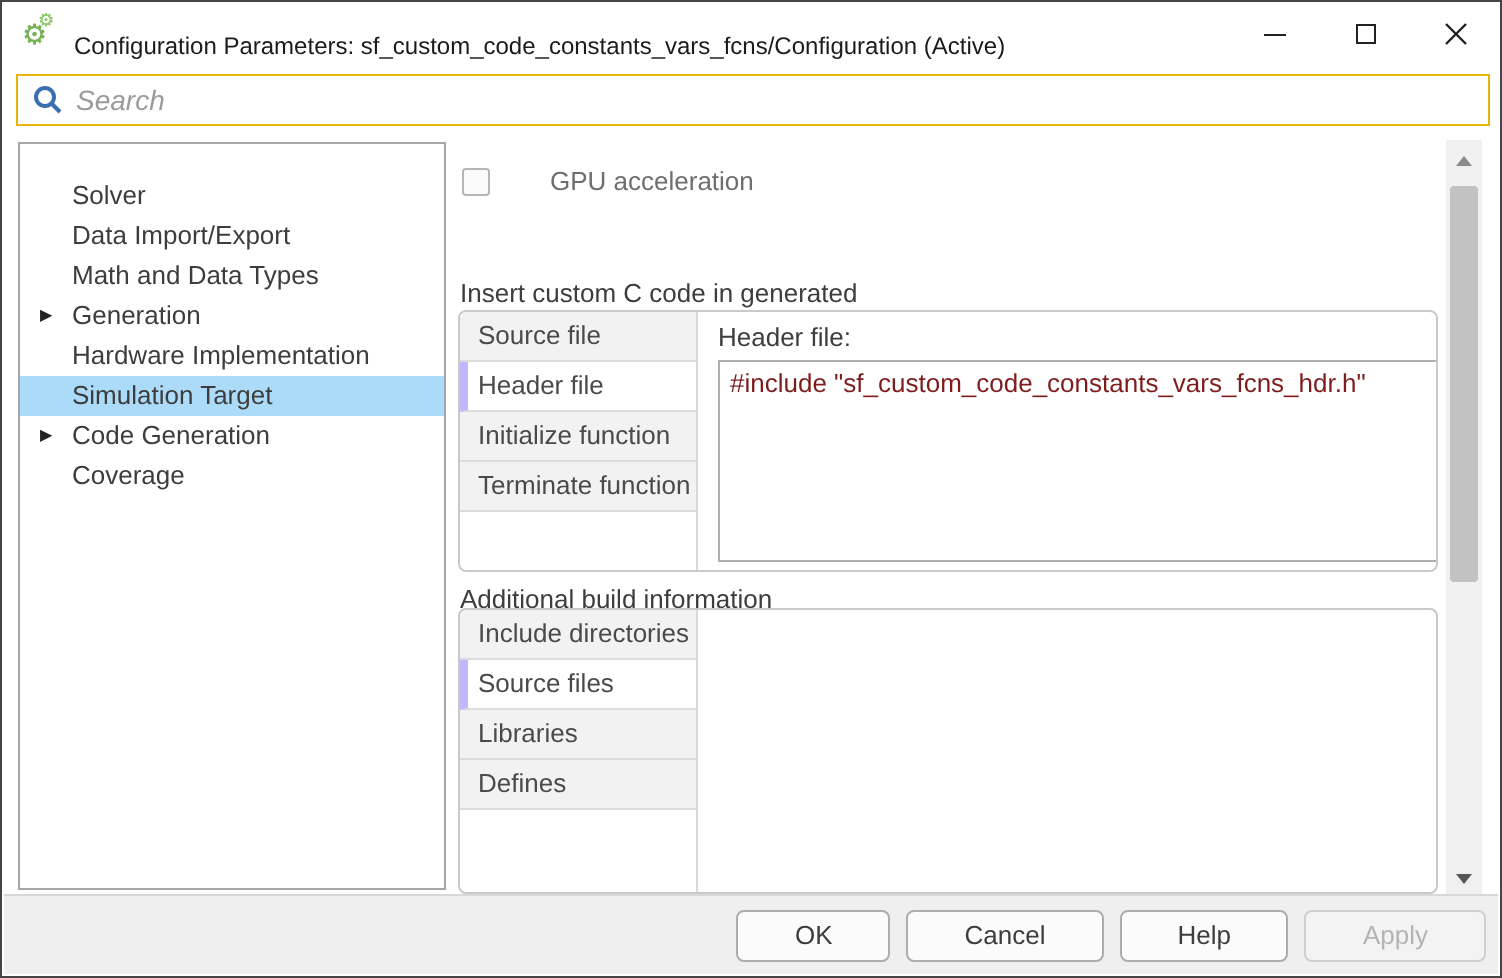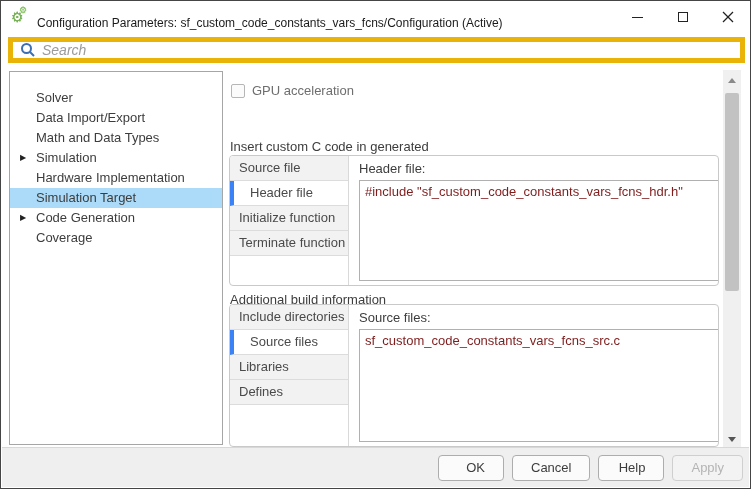--- a/index.html
+++ b/index.html
@@ -22,21 +22,21 @@
   .app-icon .gear-small { position:absolute; left:8px; top:-2px; font-size:9px; color:#8fca6b; }
   .title-text { margin-left:8px; font-size:12px; color:#1b1b1b;margin-top:12px; }
   .win-controls { position:absolute; right:0; top:0; height:32px; display:flex; }
   .win-btn { width:45px; height:32px; display:flex; align-items:center; justify-content:center; cursor:default; }
   .glyph-min { width:11px; height:1px; background:#222; }
   .glyph-max { width:10px; height:10px; border:1px solid #222; }
 
   
   .searchbar {
     position:absolute; left:7px; top:36px; width:737px; height:26px;
-    border:5px solid #eab308; background:#fff; display:flex; align-items:center;
+    border:1px solid #eab308; background:#fff; display:flex; align-items:center;
   }
   .search-icon { margin-left:7px; flex:0 0 auto; display:flex; }
   .search-input {
     flex:1; border:none; outline:none; font-size:14px; height:22px;
     padding-left:6px; font-family:"Liberation Sans",sans-serif; color:#333;
     background:transparent;
   }
   .search-input::placeholder { font-style: italic; color:#9b9b9b; }
 
   
@@ -50,21 +50,21 @@
   }
   .tree-item.selected { background:#abdbf8; }
   .tree-arrow {
     position:absolute; left:10px; top:0; width:12px; height:20px;
     font-size:8px; color:#222; display:flex; align-items:center;
   }
 
   
   .main { position:absolute; left:228px; top:66px; width:492px; height:382px; background:#fff; }
 
-  .gpu-row { position:absolute; left:2px; top:16px; display:flex; align-items:flex-end; }
+  .gpu-row { position:absolute; left:2px; top:16px; display:flex; align-items:flex-end;gap:23px; }
   .checkbox {
     width:14px; height:14px; border:1px solid #b6b6b6; background:#fbfbfb; border-radius:2px;
   }
   .gpu-label { margin-left:7px; font-size:13px; color:#6e6e6e; }
 
   .lang-row { position:absolute; left:2px; top:38px; height:24px; display:flex; align-items:center; width:488px; }
   .lang-label { font-size:13px; color:#3d3d3d; flex:0 0 auto; }
   .combo { margin-left:6px; flex:1; height:24px; display:flex; border:1px solid #9d9d9d; background:#fff; }
   .combo-value { flex:1; font-size:13px; color:#2f2f2f; padding:3px 6px; }
   .combo-btn {
@@ -83,21 +83,21 @@
   }
   .groupbox-1 { top:88px; height:131px; }
   .groupbox-2 { top:237px; height:143px; }
 
   .vtabs { position:absolute; left:0; top:0; bottom:0; width:119px; border-right:1px solid #d9d9d9; }
   .vtab {
     height:25px; line-height:24px; font-size:13px; color:#4a4a4a;
     background:#f2f2f2; border-bottom:1px solid #dcdcdc; padding-left:9px;
     white-space:nowrap; overflow:hidden; cursor:default;
   }
-  .vtab.selected { background:#ffffff; border-left:4px solid #3b82f6; padding-left:16px; }
+  .vtab.selected { background:#ffffff; border-left:4px solid #c4b5fd; padding-left:5px; }
 
   .pane { position:absolute; left:119px; top:0; right:0; bottom:0; padding:5px 10px; }
   .pane-label { font-size:13px; color:#3d3d3d; margin-bottom:4px; }
   .pane textarea {
     width:400px; border:1px solid #b0b0b0; background:#fff; resize:both;
     font-family:"Liberation Sans",sans-serif; font-size:13px; color:#7f1d1d;
     padding:3px 5px; outline:none; display:block;
   }
   .ta-1 { height:101px; }
   .ta-2 { height:113px; }
@@ -114,23 +114,23 @@
   .sb-tri-down { width:0; height:0; border-left:4px solid transparent; border-right:4px solid transparent; border-top:5px solid #555; }
   .sb-thumb { position:absolute; left:2px; top:23px; width:14px; height:198px; background:#c2c2c2; border-radius:2px; }
 
   
   .footer {
     position:absolute; left:1px; right:1px; bottom:1px; height:40px;
     background:#efefef; border-top:1px solid #d8d8d8;
     display:flex; align-items:center; justify-content:flex-end; gap:8px; padding-right:6px;
   }
   .btn {
-    height:26px; min-width:66px; padding:0 18px; font-size:13px; color:#3d3d3d;
+    height:26px; min-width:66px; padding:0 28px; font-size:13px; color:#3d3d3d;
     background:#fbfbfb; border:1px solid #adadad; border-radius:4px;
-    font-family:"Liberation Sans",sans-serif; cursor:default;text-align:right;
+    font-family:"Liberation Sans",sans-serif; cursor:default;
   }
   .btn.disabled { color:#b4b4b4; background:#f3f3f3; border-color:#cfcfcf; }
 </style>
 </head>
 <body>
 
 <div class="window">
 
   <div class="titlebar">
     <span class="app-icon">
@@ -163,21 +163,21 @@
     </span>
     <input class="search-input" type="text" placeholder="Search" style="">
   </div>
 
   <div class="sidebar">
     <div class="tree-item"><span>Solver</span></div>
     <div class="tree-item"><span>Data Import/Export</span></div>
     <div class="tree-item"><span>Math and Data Types</span></div>
     <div class="tree-item">
       <span class="tree-arrow">▶</span>
-      <span>Simulation</span>
+      <span>Generation</span>
     </div>
     <div class="tree-item"><span>Hardware Implementation</span></div>
     <div class="tree-item selected"><span>Simulation Target</span></div>
     <div class="tree-item">
       <span class="tree-arrow">▶</span>
       <span>Code Generation</span>
     </div>
     <div class="tree-item"><span>Coverage</span></div>
   </div>
 
@@ -206,24 +206,20 @@
 
     <div class="section-heading heading-2">Additional build information</div>
 
     <div class="groupbox groupbox-2">
       <div class="vtabs">
         <div class="vtab">Include directories</div>
         <div class="vtab selected">Source files</div>
         <div class="vtab">Libraries</div>
         <div class="vtab">Defines</div>
       </div>
-      <div class="pane">
-        <div class="pane-label">Source files:</div>
-        <textarea class="ta-2" spellcheck="false" style="">sf_custom_code_constants_vars_fcns_src.c</textarea>
-      </div>
     </div>
 
   </div>
 
   <div class="scrollbar">
     <div class="sb-btn sb-up">
         <span class="sb-tri-up"></span>
       </div>
     <div class="sb-thumb"></div>
     <div class="sb-btn sb-down">

